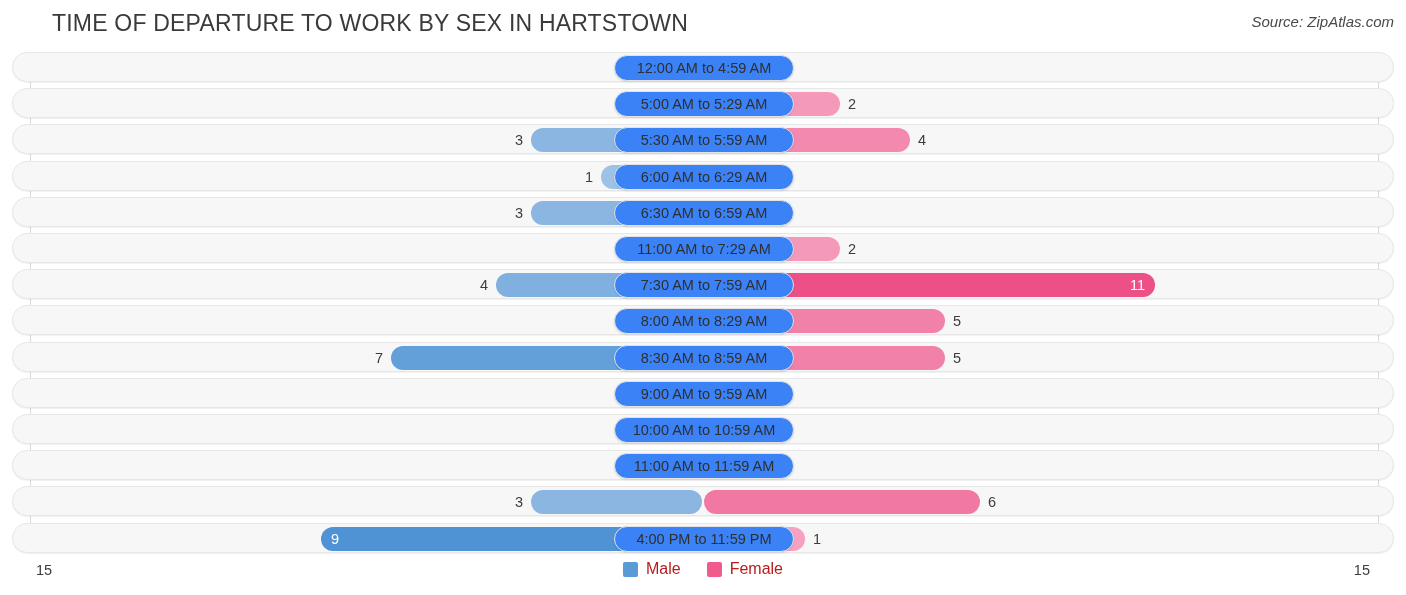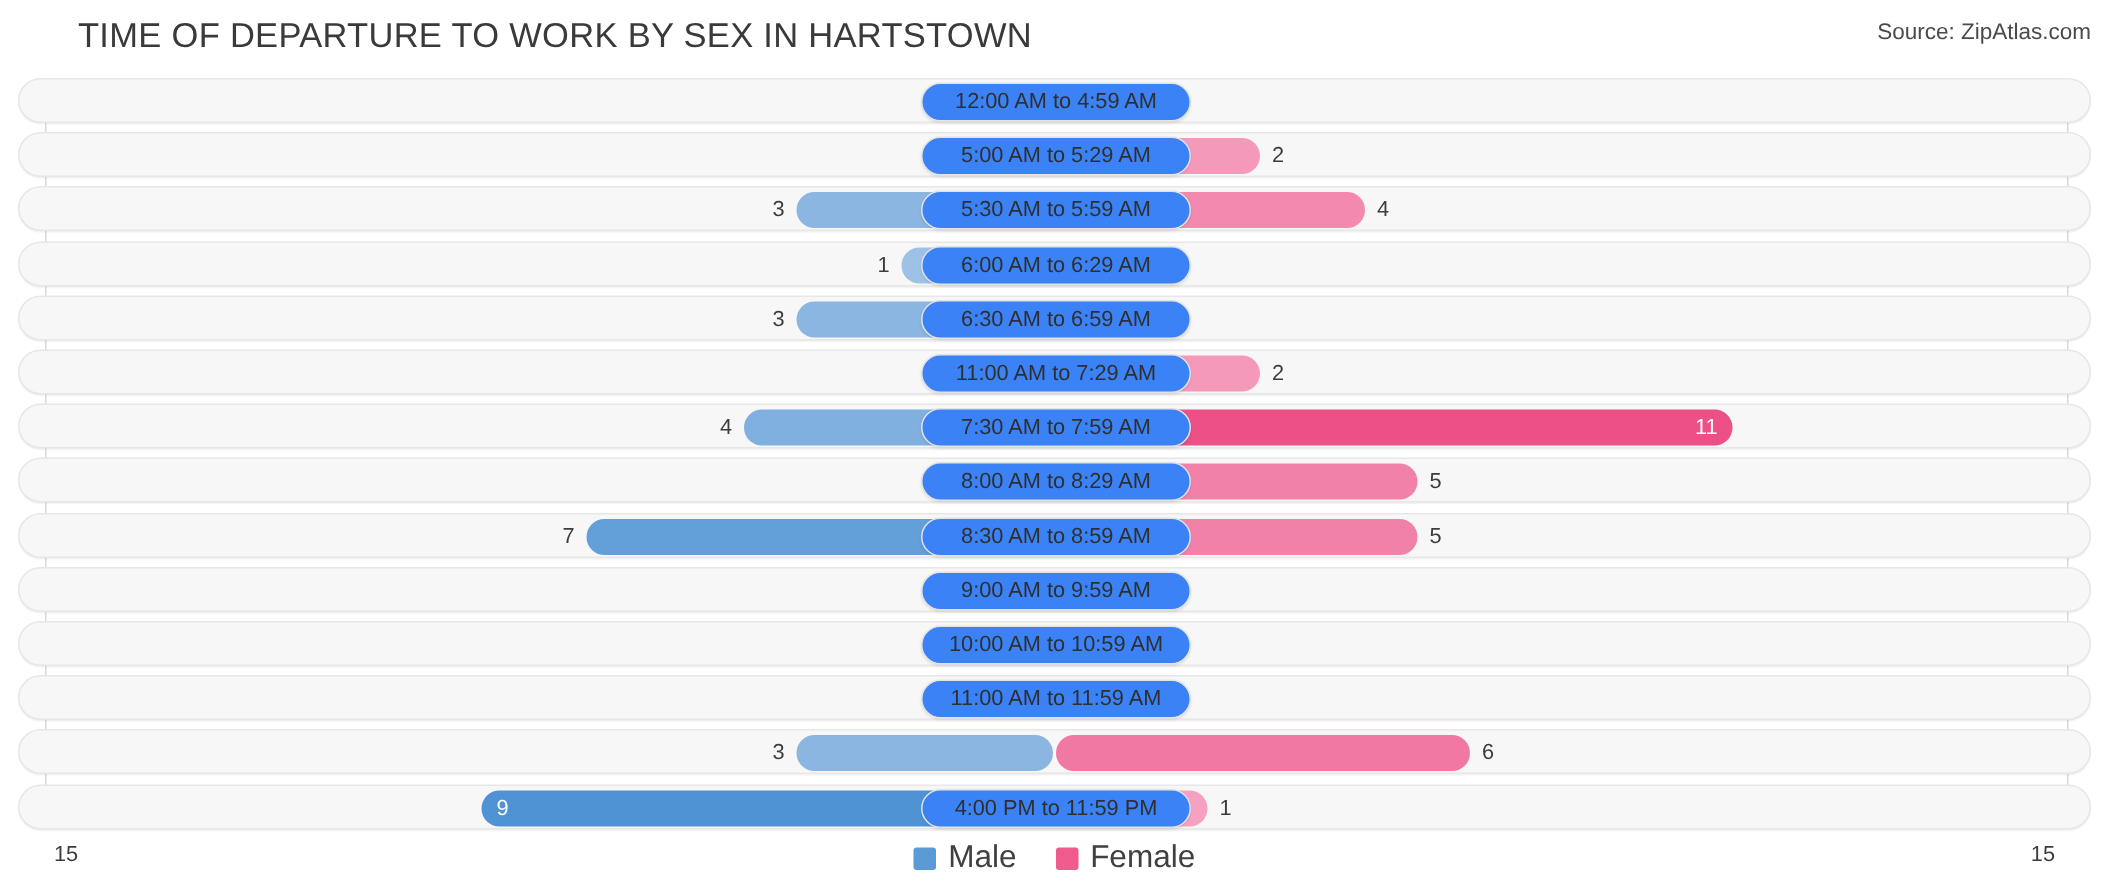--- a/index.html
+++ b/index.html
@@ -14,21 +14,21 @@
 
   
   .title {
     position: absolute; left: 12px; top: 10px;
     font-size: 23px; color: #3a3a3a; letter-spacing: .2px;
     white-space: nowrap;
     margin-left: 40px;
   }
   .source {
     position: absolute; right: 12px; top: 13px;
-    font-size: 15px; color: #4a4a4a;
+    font-size: 15px; font-style: italic; color: #4a4a4a;
     white-space: nowrap;
   }
 
   
   .plot {
     position: absolute;
     left: 12px; top: 52px;
     width: 1382px; height: 506px;
   }
   .axis-line {
@@ -86,21 +86,21 @@
   }
   .axis-label.left  { left: 36px; }
   .axis-label.right { right: 36px; }
 
   .legend {
     position: absolute; top: 560px; left: 0; width: 1406px;
     display: flex; align-items: center; justify-content: center; gap: 26px;
   }
   .legend-item { display: flex; align-items: center; gap: 8px; }
   .legend-swatch { width: 15px; height: 15px; border-radius: 2px; }
-  .legend-text { font-size: 21px; color: #404040; }
+  .legend-text { font-size: 16px; color: #b91c1c; }
 </style>
 </head>
 <body>
 
 <div id="root">
 
   <div class="title">TIME OF DEPARTURE TO WORK BY SEX IN HARTSTOWN</div>
   <div class="source">Source: ZipAtlas.com</div>
 
   <div class="plot">

